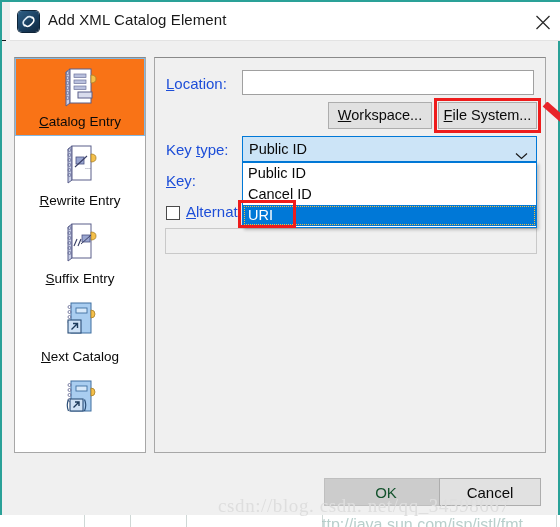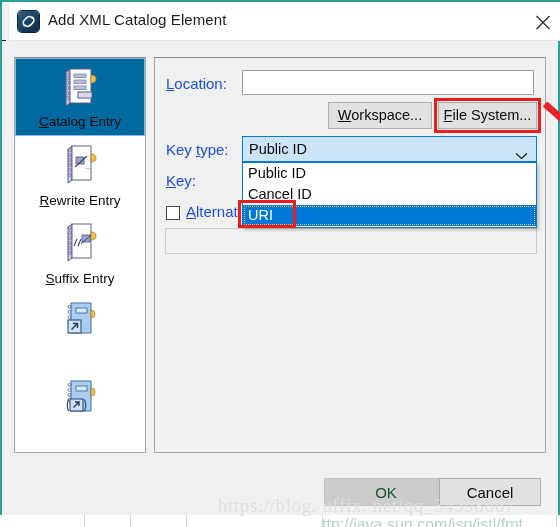--- a/index.html
+++ b/index.html
@@ -93,21 +93,21 @@
   .side-item {
     position: relative;
     width: 130px;
     height: 78px;
     box-sizing: border-box;
     cursor: pointer;
     text-align: center;
     background: #ffffff;
   }
   .side-item.selected {
-    background: #0369a1;
+    background: #f97316;
     border: 1px solid #84b9e3;
     padding-left: 28px;
   }
   .side-icon {
     position: absolute;
     left: 50%;
     transform: translateX(-50%);
     top: 6px;
     width: 46px; height: 44px;
   }
@@ -447,20 +447,21 @@
             <g stroke="#6d739b" stroke-width=".9" fill="none">
               <circle cx="12.5" cy="9" r="1.5"></circle>
                 <circle cx="12.5" cy="14" r="1.5"></circle>
               <circle cx="12.5" cy="19" r="1.5"></circle>
                 <circle cx="12.5" cy="24" r="1.5"></circle>
             </g>
             <rect x="11" y="22" width="13" height="13" fill="#cfe2f6" stroke="#2c4f78" stroke-width="1.1"></rect>
             <path d="M14.5 31.5 L20.5 25.5 M16 25.5 L20.5 25.5 L20.5 30" stroke="#1d3b5c" stroke-width="1.4" fill="none"></path>
           </svg>
         </div>
+        <div class="side-label"><u>N</u>ext Catalog</div>
       </div>
 
       <div class="side-item">
         <div class="side-icon">
           <svg width="46" height="44" viewBox="0 0 46 44" aria-hidden="true">
             <rect x="14" y="5" width="20" height="30" fill="#a9cdf0" stroke="#3f6fa0" stroke-width="1"></rect>
             <path d="M34 12 q4 0 4 4 q0 4 -4 4 Z" fill="#f5c04a" stroke="#a8802a" stroke-width=".8"></path>
             <rect x="19" y="10" width="11" height="5" fill="#d8e9fa" stroke="#3f6fa0" stroke-width=".9"></rect>
             <g stroke="#6d739b" stroke-width=".9" fill="none">
               <circle cx="12.5" cy="9" r="1.5"></circle>
@@ -527,13 +528,13 @@
 </div>
 
 <div id="bg-strip">
   <div class="cell" style="left:84px"></div>
   <div class="cell" style="left:130px"></div>
   <div class="cell" style="left:186px"></div>
   <div class="cell" style="left:322px"></div>
   <div class="cell" style="left:556px"></div>
 </div>
 <div id="bg-ghost">ttp://java.sun.com/jsp/jstl/fmt</div>
-<div id="watermark">https://blog. uffix. net/qq_34598667</div>
+<div id="watermark">csdn://blog. csdn. net/qq_34598667</div>
 
 </body></html>

